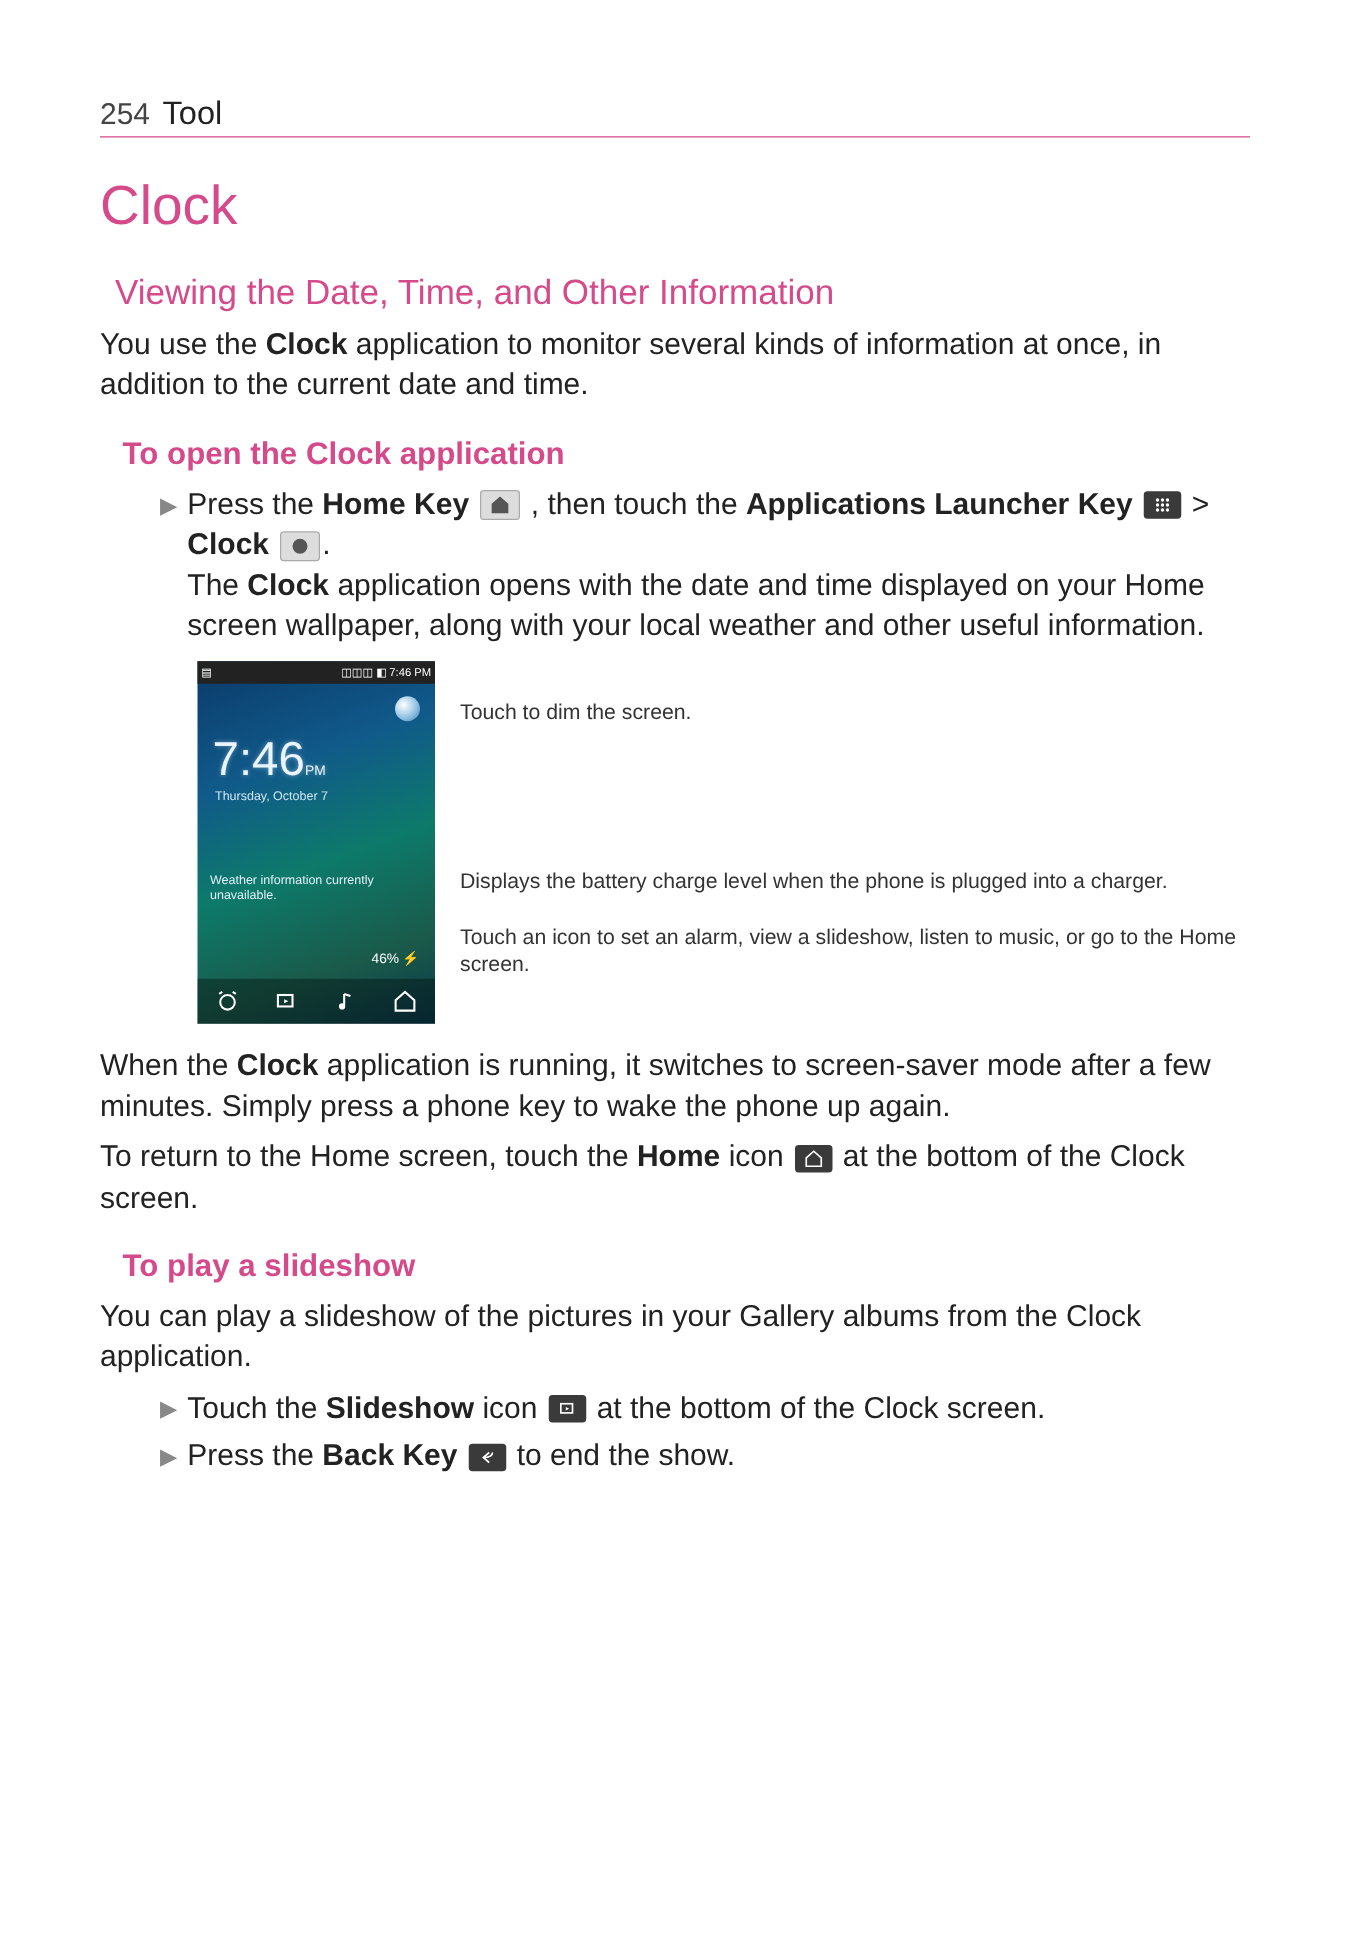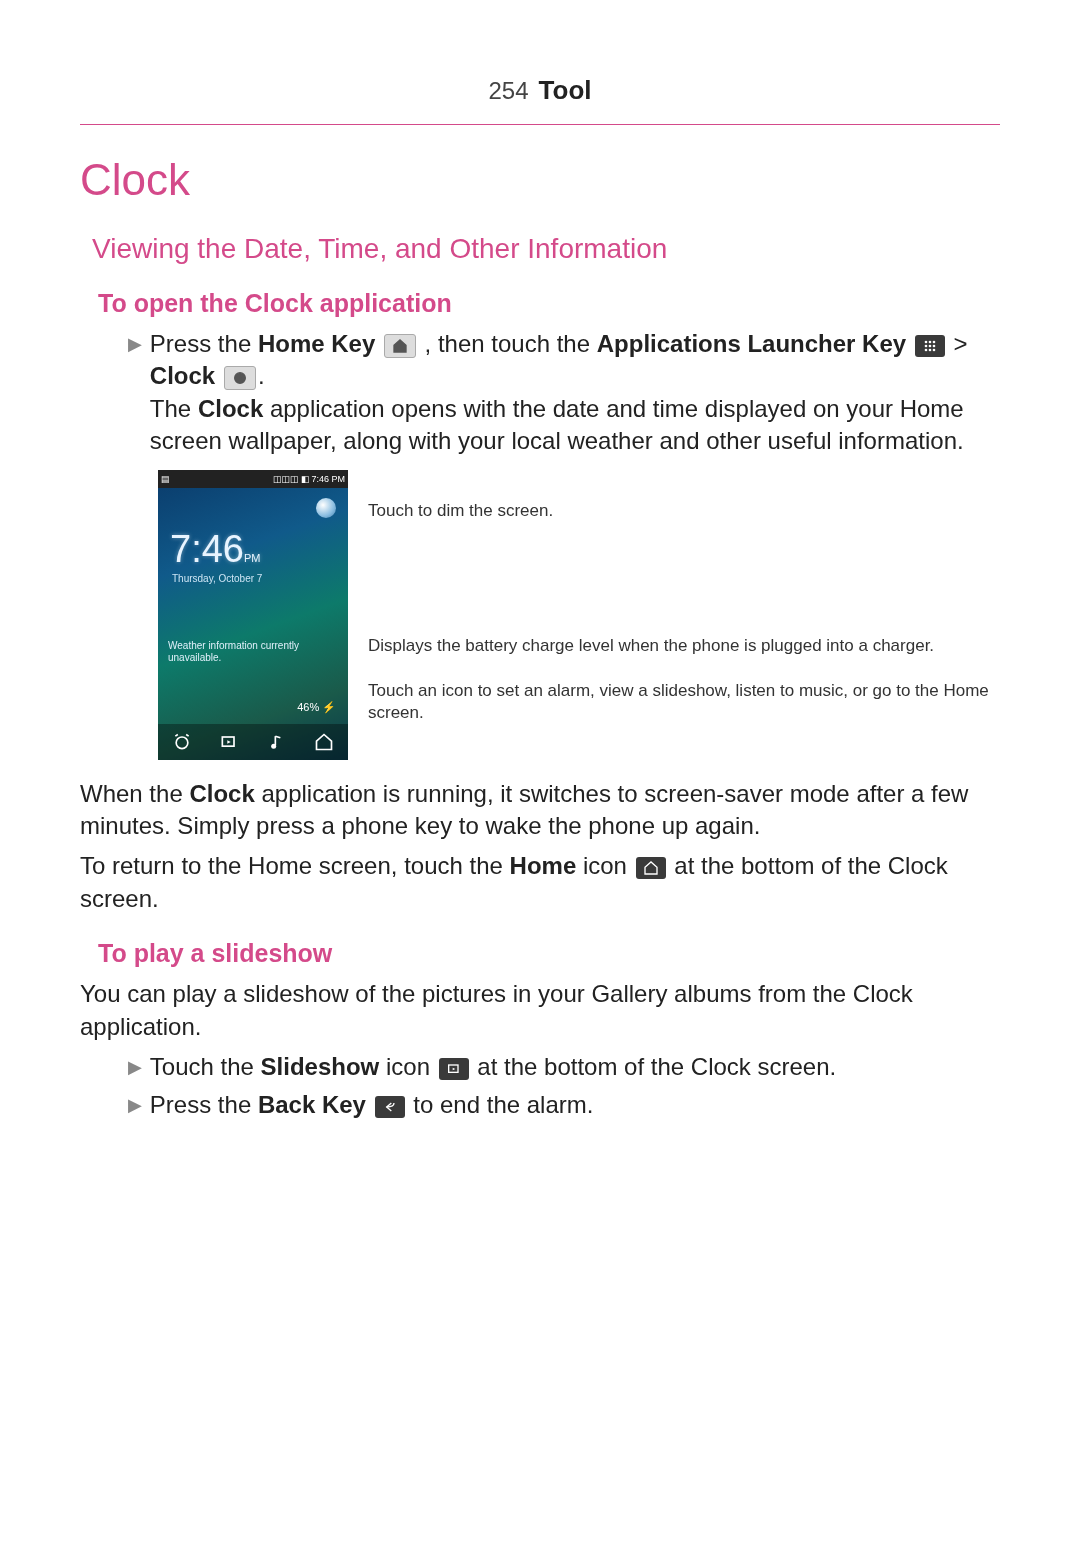--- a/index.html
+++ b/index.html
@@ -10,32 +10,31 @@
     color: #222;
     width: 1080px;
   }
   .page {
     padding: 75px 80px 80px 80px;
   }
   .header-row {
     display: flex;
     align-items: baseline;
     border-bottom: 1px solid #d44a8a;
-    padding-bottom: 18px;
+    padding-bottom: 3px;
     margin-bottom: 30px;
-    justify-content: center;
   }
   .page-num {
     font-size: 24px;
     color: #444;
     margin-right: 10px;
   }
   .header-title {
     font-size: 26px;
-    font-weight: bold;
+    font-weight: normal;
     color: #222;
   }
   h1.main-title {
     color: #d44a8a;
     font-weight: normal;
     font-size: 44px;
     margin: 30px 0 20px 0;
   }
   h2.section {
     color: #d44a8a;
@@ -178,20 +177,23 @@
 <div class="page">
 
   <div class="header-row">
     <span class="page-num">254</span>
     <span class="header-title">Tool</span>
   </div>
 
   <h1 class="main-title">Clock</h1>
 
   <h2 class="section">Viewing the Date, Time, and Other Information</h2>
+  <p class="body">
+    <span>You use the </span><span class="bold">Clock</span><span> application to monitor several kinds of information at once, in addition to the current date and time.</span>
+  </p>
 
   <h3 class="subsection">To open the Clock application</h3>
 
   <div class="bullet-row">
     <span class="bullet-arrow">▶</span>
     <div class="bullet-text">
       <span>Press the </span><span class="bold">Home Key </span>
       <span class="icon-box light">
           <svg viewBox="0 0 24 24">
             <path d="M3 11 L12 3 L21 11 V21 H3 Z" fill="none" stroke="#555" stroke-width="2"></path>
@@ -305,17 +307,17 @@
   <div class="bullet-row">
     <span class="bullet-arrow">▶</span>
     <div class="bullet-text">
       <span>Press the </span><span class="bold">Back Key </span>
       <span class="icon-box">
           <svg viewBox="0 0 24 24">
             <path d="M14 6 L7 12 L14 18" fill="none" stroke="#fff" stroke-width="2"></path>
             <path d="M7 12 C14 12 18 10 18 6" fill="none" stroke="#fff" stroke-width="2"></path>
           </svg>
         </span>
-      <span> to end the alarm.</span>
+      <span> to end the show.</span>
     </div>
   </div>
 
 </div>
 
 </body></html>

